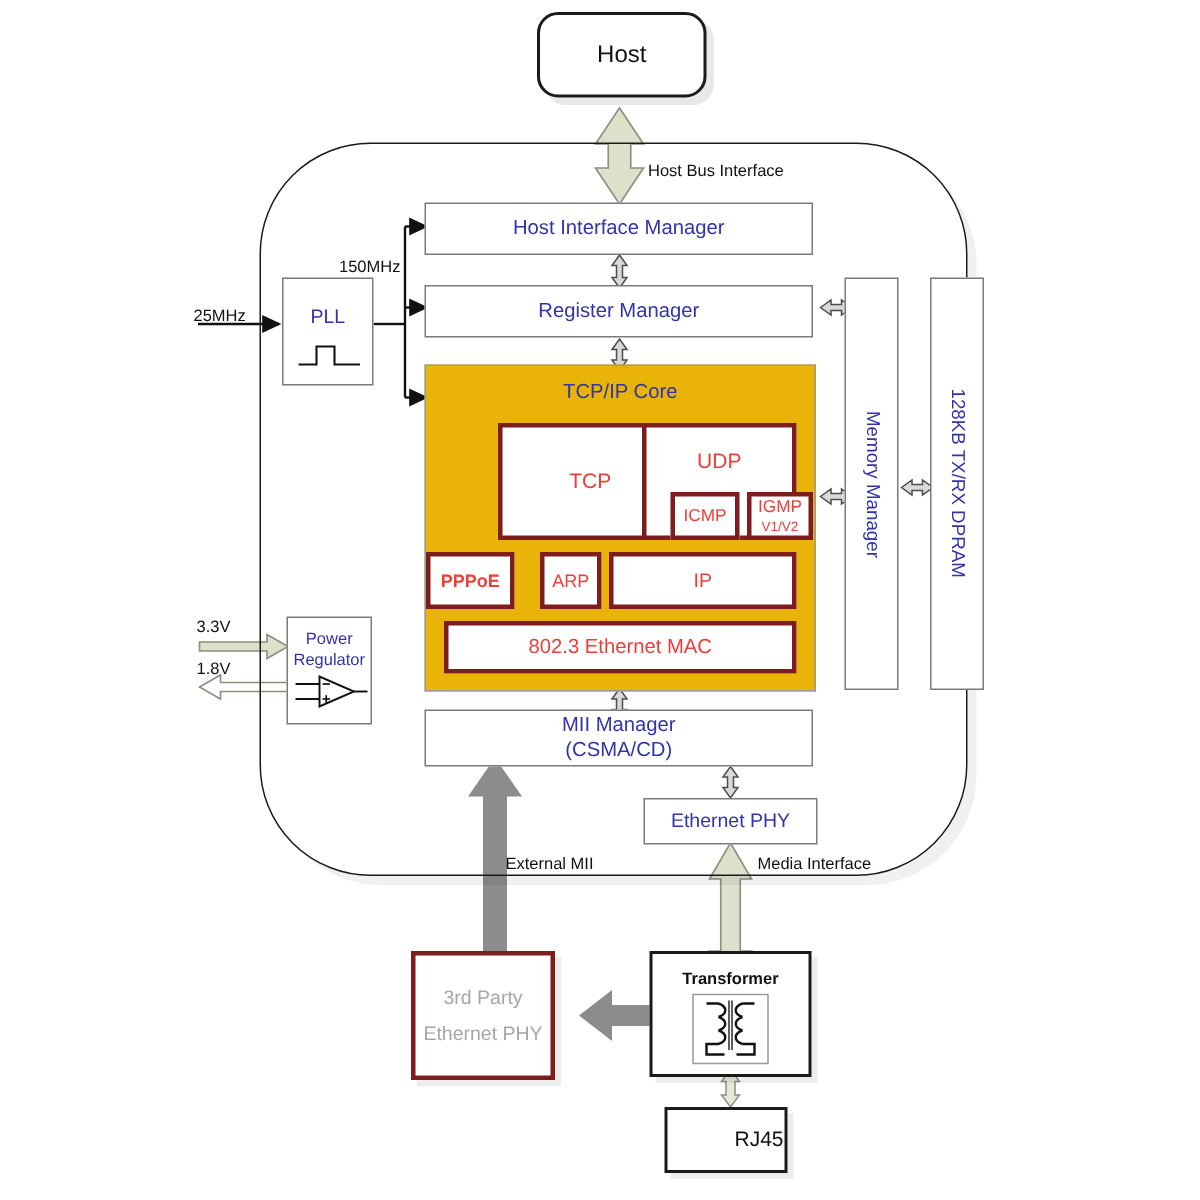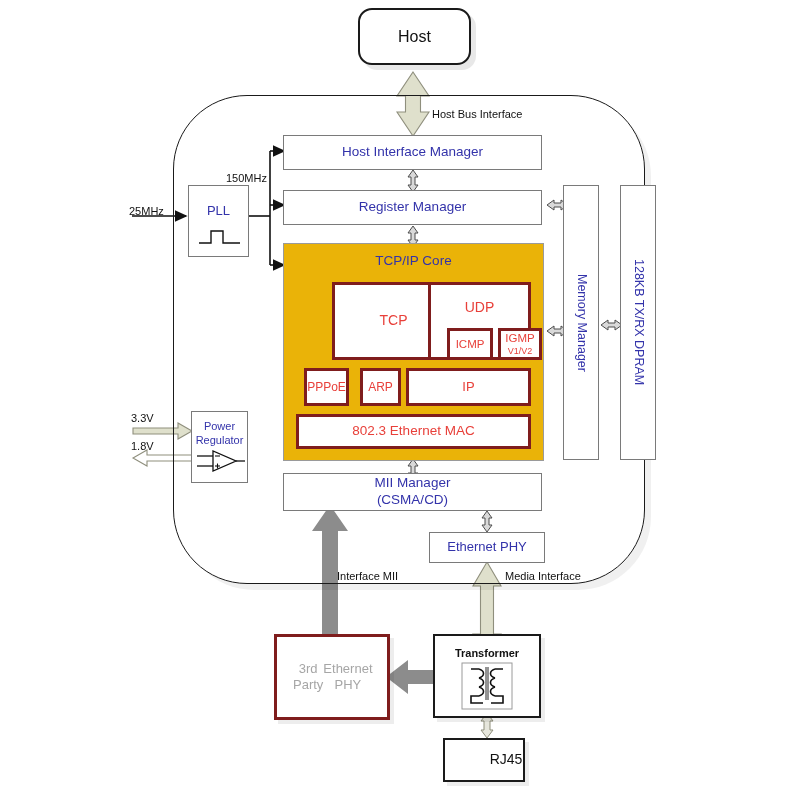--- a/index.html
+++ b/index.html
@@ -204,38 +204,38 @@
 
     <div class="node box-thin" style="left:163px;top:84px;width:46px;height:32px;font-size:11.5px;">
       <span class="t-red">ICMP</span>
     </div>
 
     <div class="node box-thin" style="left:214px;top:84px;width:44px;height:32px;flex-direction:column;">
       <span class="t-red" style="font-size:11.5px;">IGMP</span>
       <span class="t-red" style="font-size:9px;">V1/V2</span>
     </div>
 
-    <div class="node box-thin" style="left:20px;top:124px;width:45px;height:38px;font-size:12px;">
+    <div class="node box-thin" style="left:0;top:124px;width:59px;height:38px;font-size:12px;font-weight:bold;">
       <span class="t-red">PPPoE</span>
     </div>
 
     <div class="node box-thin" style="left:76px;top:124px;width:41px;height:38px;font-size:12px;">
       <span class="t-red">ARP</span>
     </div>
 
     <div class="node box-thin" style="left:122px;top:124px;width:125px;height:38px;font-size:13px;">
       <span class="t-red">IP</span>
     </div>
 
     <div class="node box-thin" style="left:12px;top:170px;width:235px;height:35px;font-size:13.5px;">
       <span class="t-red">802.3 Ethernet MAC</span>
     </div>
   </div>
 
-  <div class="node box-thin shadow-sm" style="left:274px;top:634px;width:116px;height:86px;flex-direction:row;justify-content:space-around;padding:16px 16px;font-size:13px;">
+  <div class="node box-thin shadow-sm" style="left:274px;top:634px;width:96px;height:86px;flex-direction:column;justify-content:space-around;padding:16px 4px;font-size:13px;">
     <span class="t-gray">3rd Party</span>
     <span class="t-gray">Ethernet PHY</span>
   </div>
 
   <div class="node box-dark shadow-sm" style="left:433px;top:634px;width:108px;height:84px;">
     <span class="t-black" style="position:absolute;top:11px;left:0;width:100%;font-size:11px;font-weight:bold;">Transformer</span>
     <svg class="xfmr-glyph" style="bottom:6px;width:52px;height:48px;" viewBox="0 0 52 48">
       <rect x="1" y="1" width="50" height="46" fill="none" stroke="#9a9a9a" stroke-width="1"></rect>
       <path d="M18,7 L10,7 M18,7 C24,9 24,14 18,16 M18,16 C24,18 24,23 18,25 M18,25 C24,27 24,32 18,34 M18,34 L10,34 L10,41 L22,41" fill="none" stroke="#111" stroke-width="1.6"></path>
       <path d="M34,7 L42,7 M34,7 C28,9 28,14 34,16 M34,16 C28,18 28,23 34,25 M34,25 C28,27 28,32 34,34 M34,34 L42,34 L42,41 L30,41" fill="none" stroke="#111" stroke-width="1.6"></path>
@@ -251,17 +251,17 @@
   <span class="lbl" style="left:432px;top:108px;">Host Bus Interface</span>
 
   <span class="lbl" style="left:129px;top:205px;">25MHz</span>
 
   <span class="lbl" style="left:226px;top:172px;">150MHz</span>
 
   <span class="lbl" style="left:131px;top:412px;">3.3V</span>
 
   <span class="lbl" style="left:131px;top:440px;">1.8V</span>
 
-  <span class="lbl" style="left:337px;top:570px;">Interface MII</span>
+  <span class="lbl" style="left:337px;top:570px;">External MII</span>
 
   <span class="lbl" style="left:505px;top:570px;">Media Interface</span>
 
 </div>
 
 </body></html>

